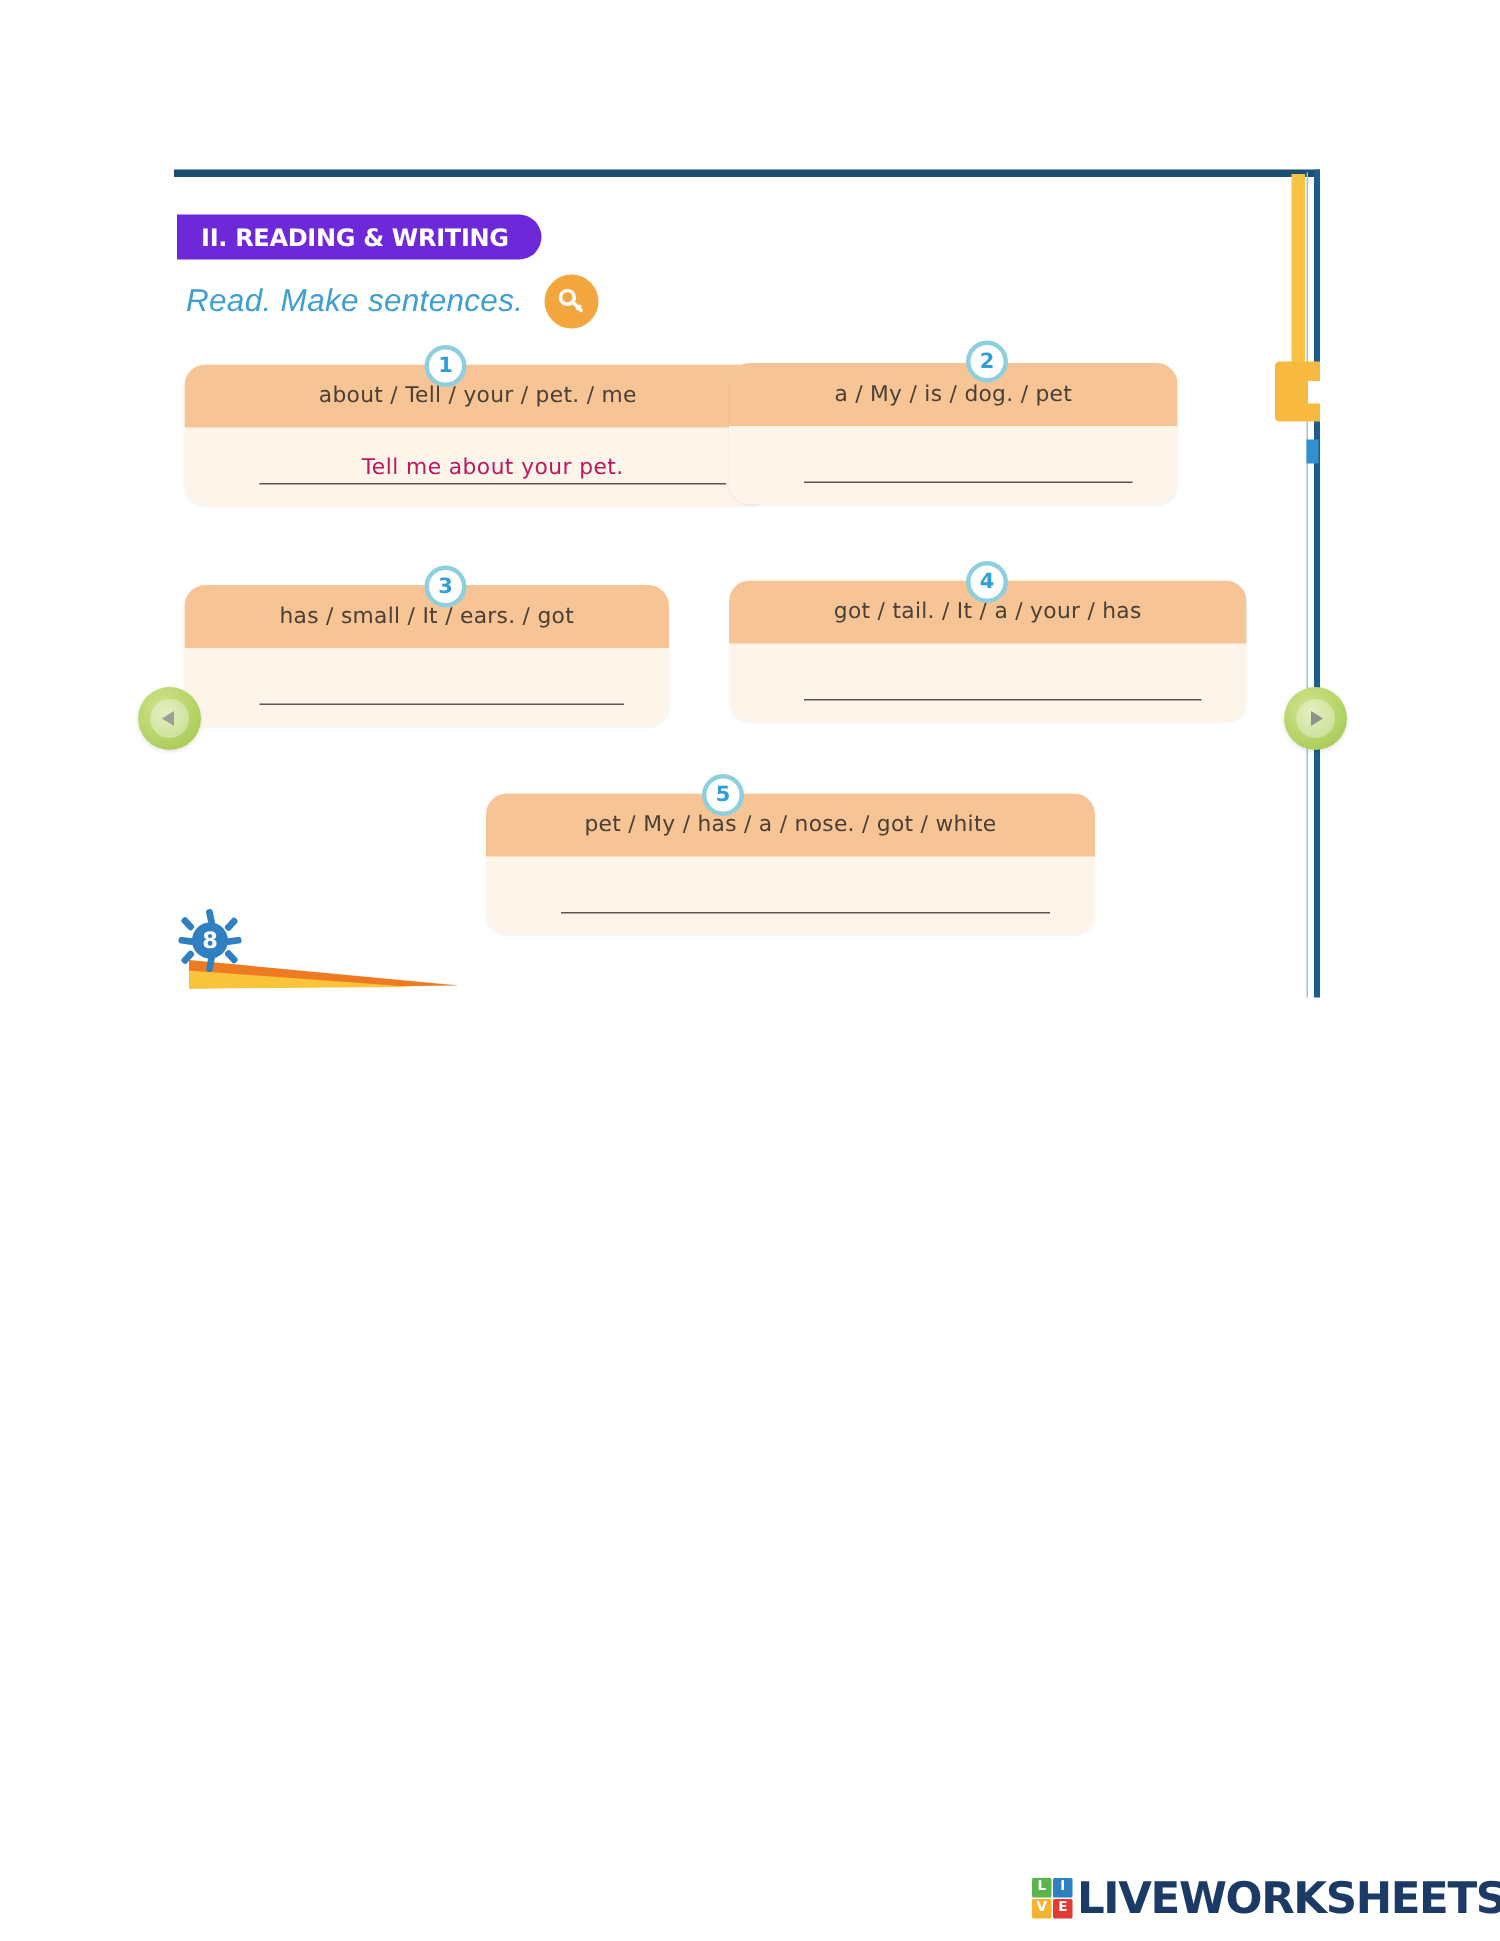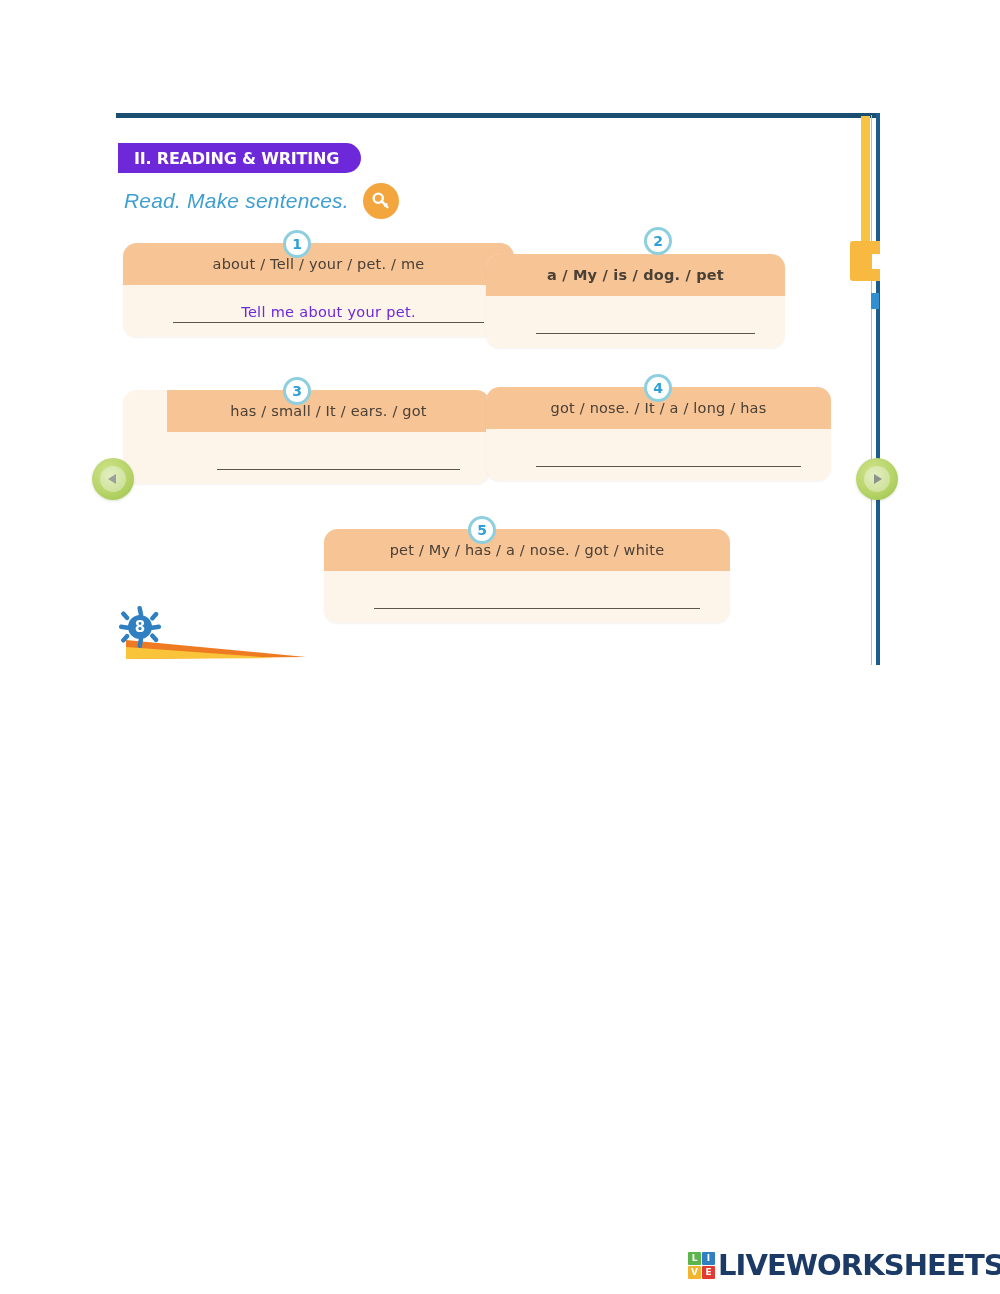--- a/index.html
+++ b/index.html
@@ -163,21 +163,21 @@
   .answer-line {
     position: absolute;
     left: 50px;
     right: 30px;
     bottom: 14px;
     border-bottom: 1.6px solid #5d544b;
     height: 20px;
     text-align: center;
   }
   .answer-text {
-    color: #6d28d9;
+    color: #be185d;
     font-size: 14.5px;
     font-family: "DejaVu Sans", sans-serif;
     letter-spacing: 0.3px;
     line-height: 20px;
     display: block;
   }
 
   
   .num-badge {
     position: absolute;
@@ -323,42 +323,42 @@
   <div class="card" style="left:7px; top:130px; width:391px;">
     <div class="card-prompt">about / Tell / your / pet. / me</div>
     <div class="card-answer">
       <div class="answer-line">
         <span class="answer-text">Tell me about your pet.</span>
       </div>
     </div>
   </div>
 
   <div class="num-badge" style="left:528px; top:114px;">2</div>
-  <div class="card" style="left:370px; top:141px; width:299px;font-weight:bold;">
+  <div class="card" style="left:370px; top:129px; width:299px;">
     <div class="card-prompt">a / My / is / dog. / pet</div>
     <div class="card-answer">
       <div class="answer-line">
         <span class="answer-text"></span>
       </div>
     </div>
   </div>
 
   <div class="num-badge" style="left:167px; top:264px;">3</div>
-  <div class="card" style="left:7px; top:277px; width:323px;padding-left:44px;">
+  <div class="card" style="left:7px; top:277px; width:323px;">
     <div class="card-prompt">has / small / It / ears. / got</div>
     <div class="card-answer">
       <div class="answer-line">
         <span class="answer-text"></span>
       </div>
     </div>
   </div>
 
   <div class="num-badge" style="left:528px; top:261px;">4</div>
   <div class="card" style="left:370px; top:274px; width:345px;">
-    <div class="card-prompt">got / nose. / It / a / long / has</div>
+    <div class="card-prompt">got / tail. / It / a / your / has</div>
     <div class="card-answer">
       <div class="answer-line">
         <span class="answer-text"></span>
       </div>
     </div>
   </div>
 
   <div class="num-badge" style="left:352px; top:403px;">5</div>
   <div class="card" style="left:208px; top:416px; width:406px;">
     <div class="card-prompt">pet / My / has / a / nose. / got / white</div>

